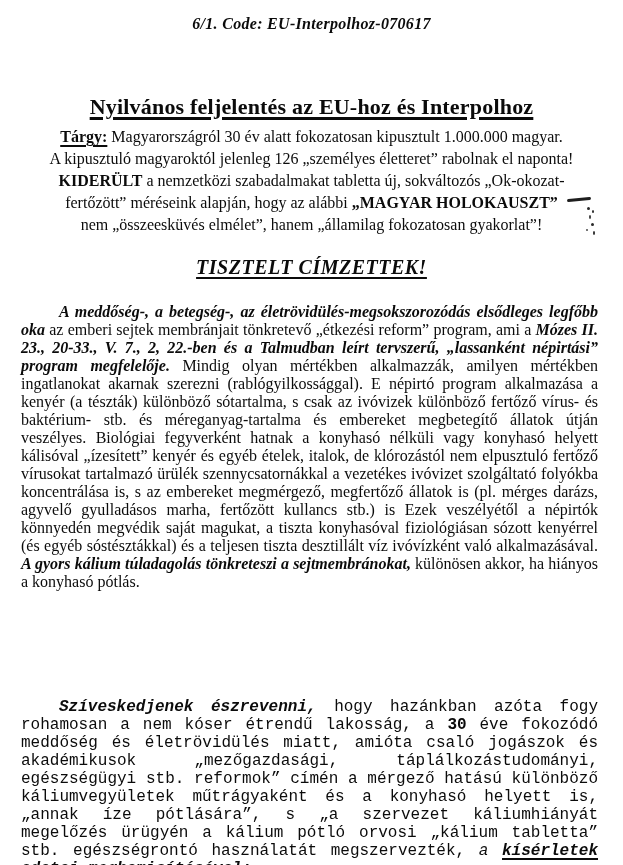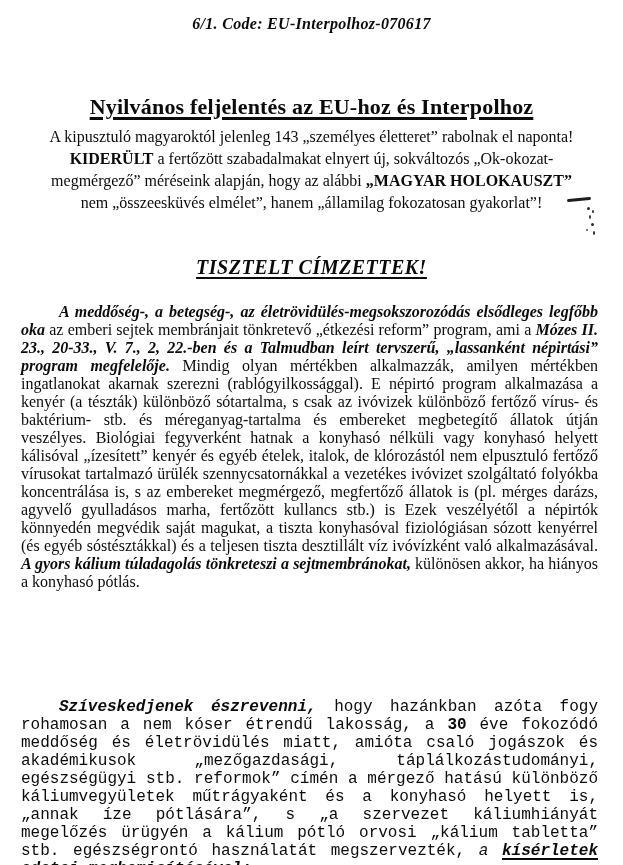--- a/index.html
+++ b/index.html
@@ -106,23 +106,24 @@
 
 <div class="page">
 
   <div class="code-line">6/1. Code: EU-Interpolhoz-070617</div>
 
   <div class="doc-title">
     <span class="inner">Nyilvános feljelentés az EU-hoz és Interpolhoz</span>
   </div>
 
   <div class="subject-block">
-      <div><span>A kipusztuló magyaroktól jelenleg 143 „személyes életteret” rabolnak el naponta!</span></div>
-      <div><span class="b">KIDERÜLT</span><span> a fertőzött szabadalmakat elnyert új, sokváltozós „Ok-okozat-</span></div>
-      <div><span>megmérgező” méréseink alapján, hogy az alábbi </span><span class="b">„MAGYAR HOLOKAUSZT”</span></div>
+      <div><span class="b u">Tárgy:</span><span> Magyarországról 30 év alatt fokozatosan kipusztult 1.000.000 magyar.</span></div>
+      <div><span>A kipusztuló magyaroktól jelenleg 126 „személyes életteret” rabolnak el naponta!</span></div>
+      <div><span class="b">KIDERÜLT</span><span> a nemzetközi szabadalmakat tabletta új, sokváltozós „Ok-okozat-</span></div>
+      <div><span>fertőzött” méréseink alapján, hogy az alábbi </span><span class="b">„MAGYAR HOLOKAUSZT”</span></div>
       <div><span>nem „összeesküvés elmélet”, hanem „államilag fokozatosan gyakorlat”!</span></div>
     </div>
 
   <div class="salutation">
     <span class="inner">TISZTELT CÍMZETTEK!</span>
   </div>
 
   <div class="body-para para-1"><span class="b i">A meddőség-, a betegség-, az életrövidülés-megsokszorozódás elsődleges legfőbb oka</span><span> az emberi sejtek membránjait tönkretevő „étkezési reform” program, ami a </span><span class="b i">Mózes II. 23., 20-33., V. 7., 2, 22.-ben és a Talmudban leírt tervszerű, „lassanként népirtási” program megfelelője.</span><span> Mindig olyan mértékben alkalmazzák, amilyen mértékben ingatlanokat akarnak szerezni (rablógyilkossággal). E népirtó program alkalmazása a kenyér (a tészták) különböző sótartalma, s csak az ivóvizek különböző fertőző vírus- és baktérium- stb. és méreganyag-tartalma és embereket megbetegítő állatok útján veszélyes. Biológiai fegyverként hatnak a konyhasó nélküli vagy konyhasó helyett kálisóval „ízesített” kenyér és egyéb ételek, italok, de klórozástól nem elpusztuló fertőző vírusokat tartalmazó ürülék szennycsatornákkal a vezetékes ivóvizet szolgáltató folyókba koncentrálása is, s az embereket megmérgező, megfertőző állatok is (pl. mérges darázs, agyvelő gyulladásos marha, fertőzött kullancs stb.) is Ezek veszélyétől a népirtók könnyedén megvédik saját magukat, a tiszta konyhasóval fiziológiásan sózott kenyérrel (és egyéb sóstésztákkal) és a teljesen tiszta desztillált víz ivóvízként való alkalmazásával. </span><span class="b i">A gyors kálium túladagolás tönkreteszi a sejtmembránokat,</span><span> különösen akkor, ha hiányos a konyhasó pótlás.</span></div>
 
   <div class="body-para para-2"><span class="b i">Szíveskedjenek észrevenni,</span><span> hogy hazánkban azóta fogy rohamosan a nem kóser étrendű lakosság, a </span><span class="b">30</span><span> éve fokozódó meddőség és életrövidülés miatt, amióta csaló jogászok és akadémikusok „mezőgazdasági, táplálkozástudományi, egészségügyi stb. reformok” címén a mérgező hatású különböző káliumvegyületek műtrágyaként és a konyhasó helyett is, „annak íze pótlására”, s „a szervezet káliumhiányát megelőzés ürügyén a kálium pótló orvosi „kálium tabletta” stb. egészségrontó használatát megszervezték, </span><span class="i">a </span><span class="b i u">kísérletek adatai meghamisításával:</span></div>

